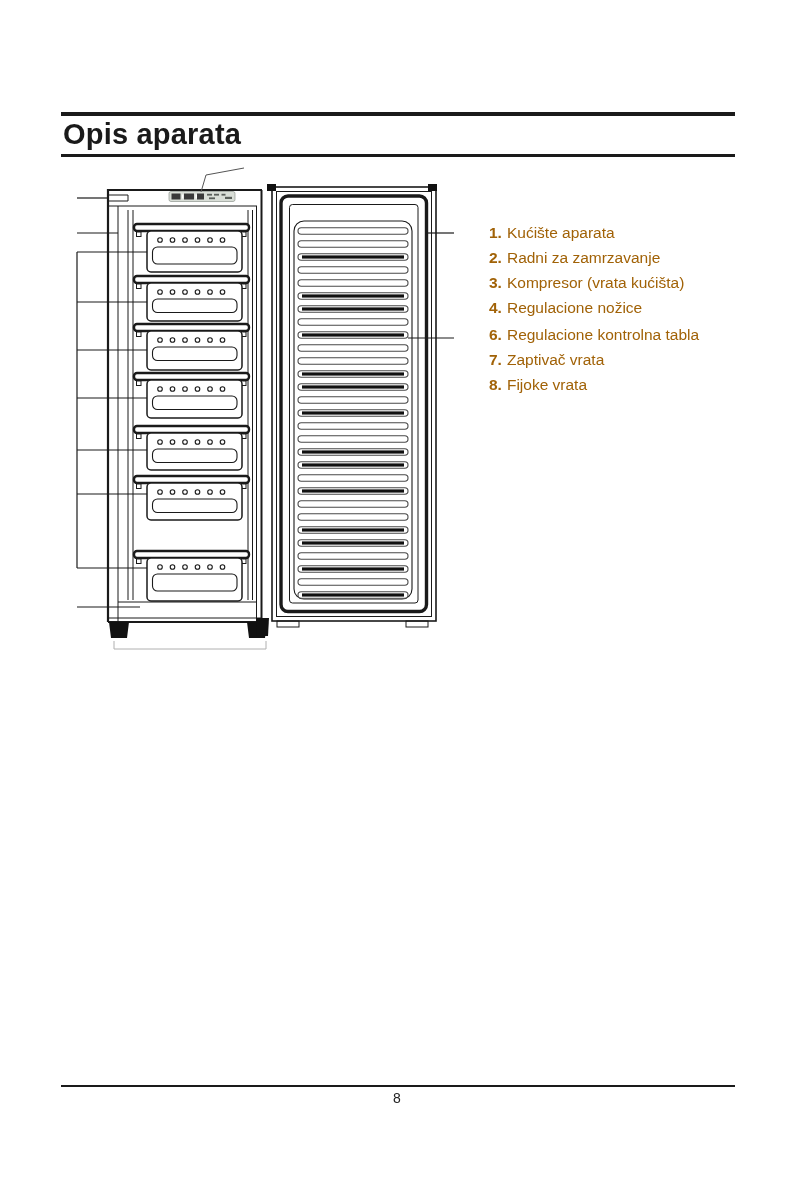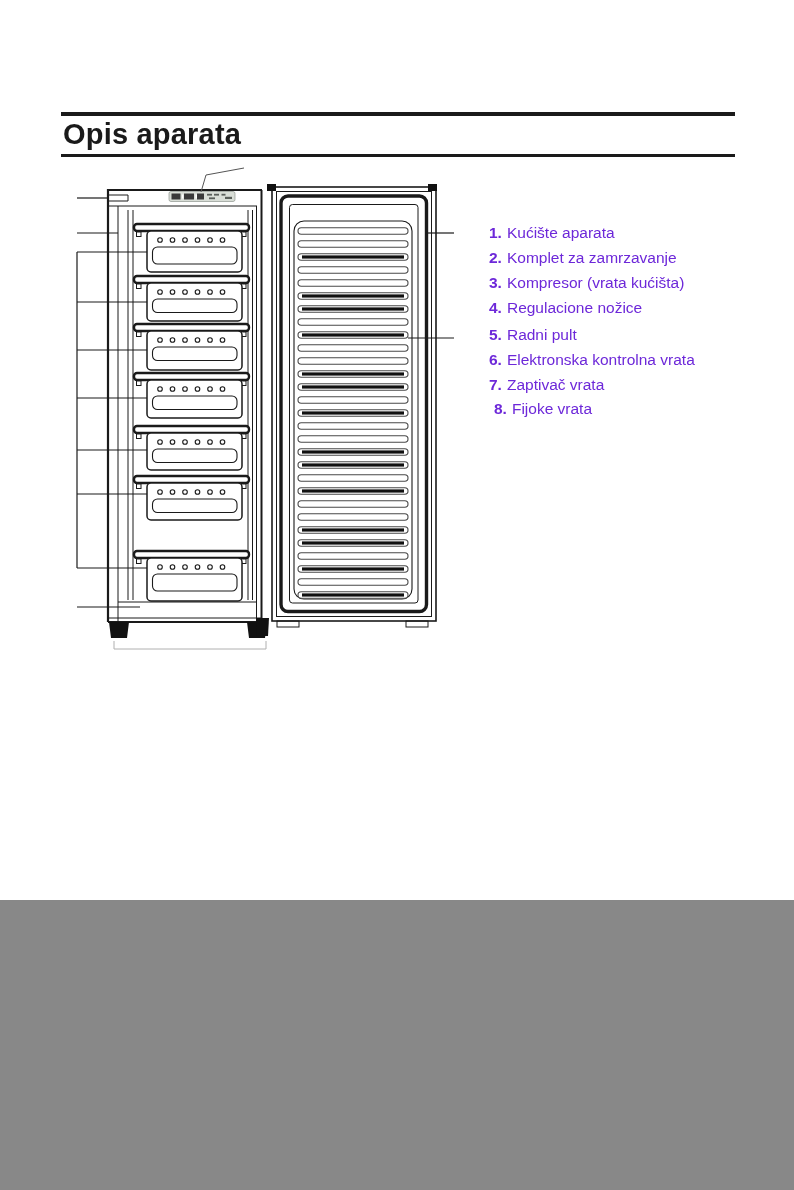--- a/index.html
+++ b/index.html
@@ -1,38 +1,38 @@
 <!DOCTYPE html>
 <html><head>
 <meta charset="utf-8">
 <style>
   html,body{margin:0;padding:0;background:#888;}
   .page{
     position:relative;
-    width:794px;height:900px;
+    width:794px;height:1190px;
     margin:0 auto;
     background:#ffffff;
     font-family:"Liberation Sans", sans-serif;
     color:#1a1a1a;
     overflow:hidden;
   }
   .rule{position:absolute;background:#1a1a1a;}
   .rule-top{left:61px;top:112px;width:674px;height:4px;}
   .rule-under-title{left:61px;top:154px;width:674px;height:3px;}
   .rule-footer{left:61px;top:1085px;width:674px;height:2px;}
   .page-title{
     position:absolute;left:63px;top:118px;
     font-size:29px;font-weight:bold;letter-spacing:0.2px;
     color:#1a1a1a;white-space:nowrap;
   }
   .diagram-svg{position:absolute;left:0;top:0;width:794px;height:680px;}
   .parts-list{
     position:absolute;left:489px;top:223px;
     list-style:none;margin:0;padding:0;
-    font-size:15.5px;color:#6d28d9;
+    font-size:15.5px;color:#a16207;
   }
   .parts-list li{line-height:19px;margin:0 0 6px 0;white-space:nowrap;}
   .parts-list li:nth-child(4){margin-bottom:8px;}
   .parts-list li:nth-child(7){margin-bottom:5px;}
   .parts-list li:nth-child(8){padding-left:5px;}
   .parts-list b{font-weight:bold;margin-right:5px;}
   .page-number{
     position:absolute;left:0;top:1090px;width:794px;
     text-align:center;font-size:14px;color:#222;
   }
@@ -283,25 +283,24 @@
     </g>
 
     <g stroke="#1a1a1a" stroke-width="1.2">
       <line x1="426" y1="233" x2="454" y2="233"></line>
       <line x1="408" y1="338" x2="454" y2="338"></line>
     </g>
   </svg>
 
   <ul class="parts-list">
     <li><b>1.</b><span>Kućište aparata</span></li>
-    <li><b>2.</b><span>Komplet za zamrzavanje</span></li>
+    <li><b>2.</b><span>Radni za zamrzavanje</span></li>
     <li><b>3.</b><span>Kompresor (vrata kućišta)</span></li>
     <li><b>4.</b><span>Regulacione nožice</span></li>
-    <li><b>5.</b><span>Radni pult</span></li>
-    <li><b>6.</b><span>Elektronska kontrolna vrata</span></li>
+    <li><b>6.</b><span>Regulacione kontrolna tabla</span></li>
     <li><b>7.</b><span>Zaptivač vrata</span></li>
     <li><b>8.</b><span>Fijoke vrata</span></li>
   </ul>
 
   <div class="rule rule-footer"></div>
   <div class="page-number">8</div>
 
 </div>
 
 </body></html>

